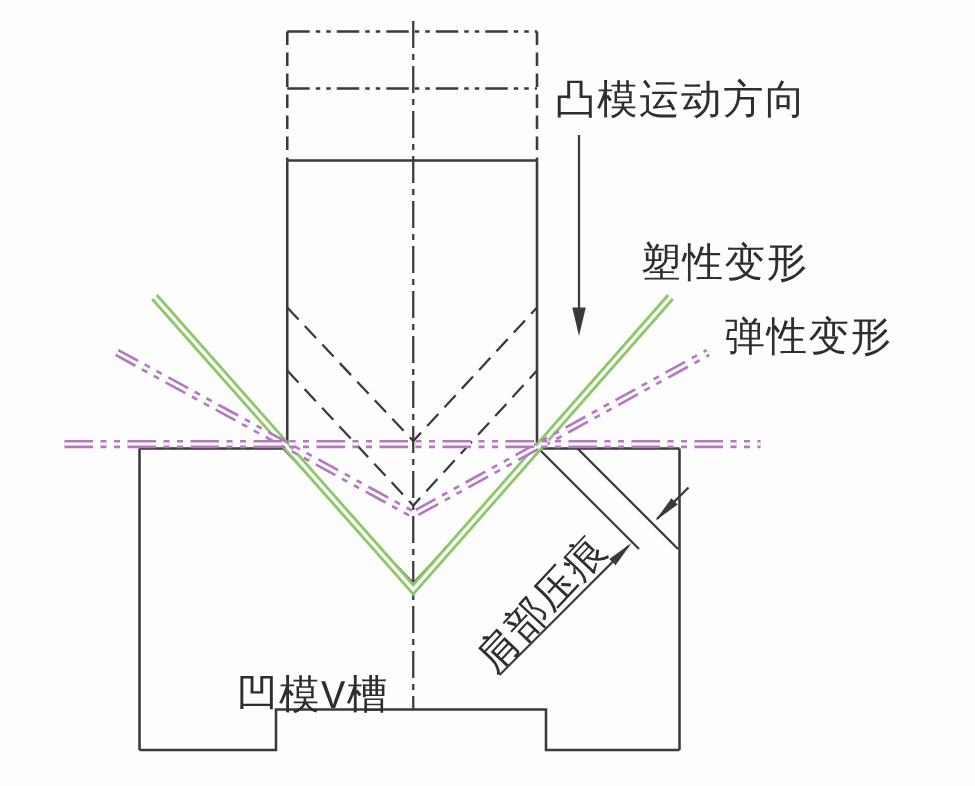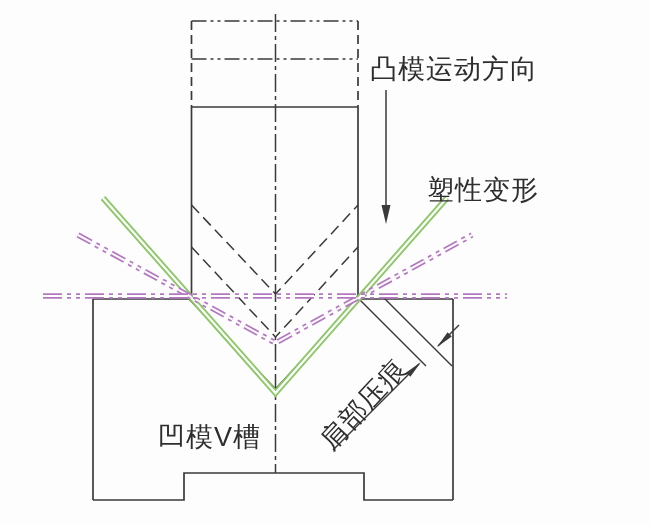--- a/index.html
+++ b/index.html
@@ -1,21 +1,21 @@
 <!DOCTYPE html>
 <html style="--plastic-line: #8cc868; --elastic-line: #b478c0; --drawing-line: #3a3a3a; --background: #fdfdfd;"><head>
 <meta charset="utf-8">
 <style>
   html,body{margin:0;padding:0;background:#ffffff;}
   #stage{
     position:relative;
     width:650px;height:524px;
     background:var(--background,#fdfdfd);
     overflow:hidden;
-    font-family:Liberation Sans, sans-serif;
+    font-family:Liberation Mono, monospace;
   }
   #drawing{position:absolute;left:0;top:0;}
   .ln{stroke:var(--drawing-line,#3a3a3a);stroke-width:1.7;fill:none;}
   .thin{stroke-width:1.5;}
   .dash-edge{stroke-dasharray:9 5;}
   .dash-phantom{stroke-dasharray:15 4 3 4 3 4;}
   .dash-hidden{stroke-dasharray:11 6;}
   .dash-center{stroke-dasharray:18 4 4 4;}
   .arrowhead{fill:var(--drawing-line,#3a3a3a);stroke:none;}
   .green-out{stroke:var(--plastic-line,#8cc868);stroke-width:6;fill:none;}
@@ -97,20 +97,21 @@
 
     <g>
       <line class="flat-out" x1="43" y1="296" x2="507" y2="296"></line>
       <line class="flat-in" x1="43" y1="296" x2="507" y2="296"></line>
     </g>
   </svg>
 
   <div class="label" style="left:370px;top:55px">凸模运动方向</div>
 
 
-  <div class="label" style="left:427px;top:176px">塑性变形</div>
+  <div class="label" style="left:427px;top:164px">塑性变形</div>
+
+  <div class="label" style="left:483px;top:213px">弹性变形</div>
 
 
-
-  <div class="label" style="left:158px;top:423px">凹模V槽</div>
+  <div class="label" style="left:158px;top:452px">凹模V槽</div>
 
   <div class="label label-rot" style="left:364px;top:405px">肩部压痕</div>
 </div>
 
 </body></html>

